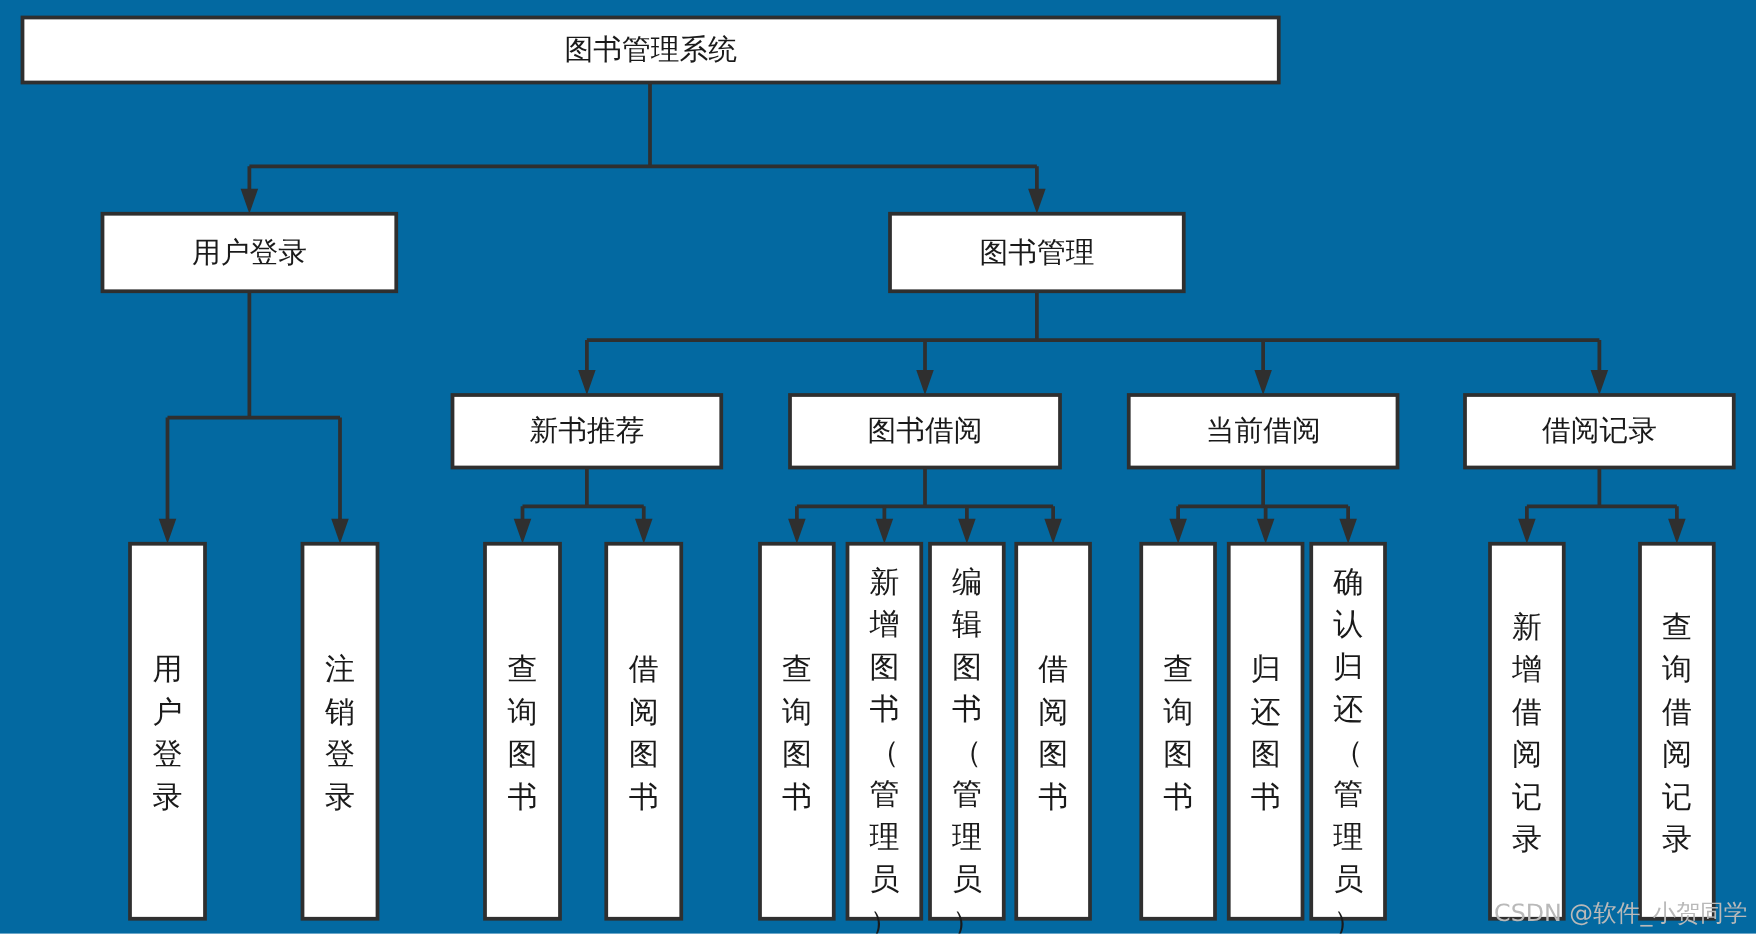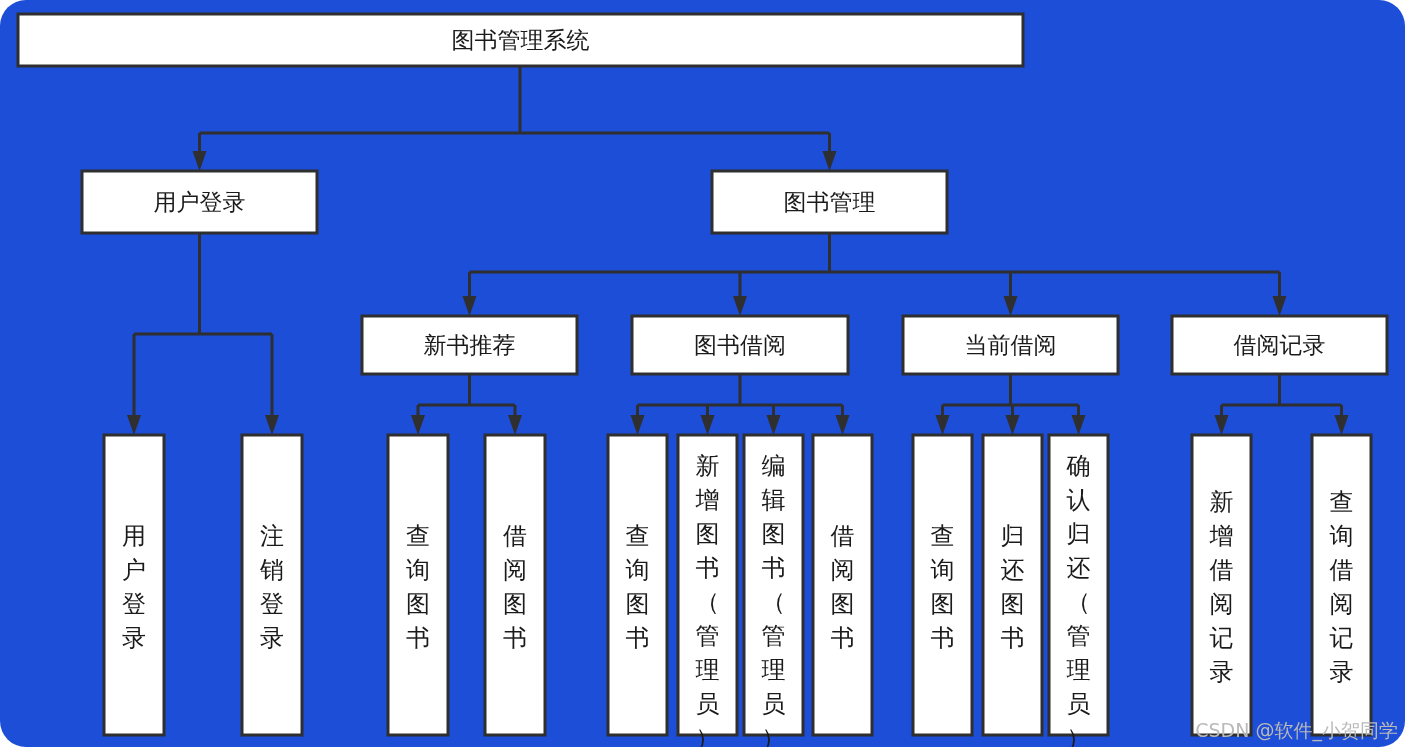--- a/index.html
+++ b/index.html
@@ -10,22 +10,21 @@
   body {
     width: 1405px;
     height: 747px;
     font-family: "DejaVu Sans", "Liberation Sans", sans-serif;
     overflow: hidden;
   }
   #diagram-root {
     position: relative;
     width: 1405px;
     height: 747px;
-    background: #1d4ed8;
-    border-radius: 26px;
+    background: #0369a1;
   }
   svg#flow-svg {
     position: absolute;
     top: 0;
     left: 0;
     width: 1405px;
     height: 747px;
     display: block;
   }
   .node-box {

